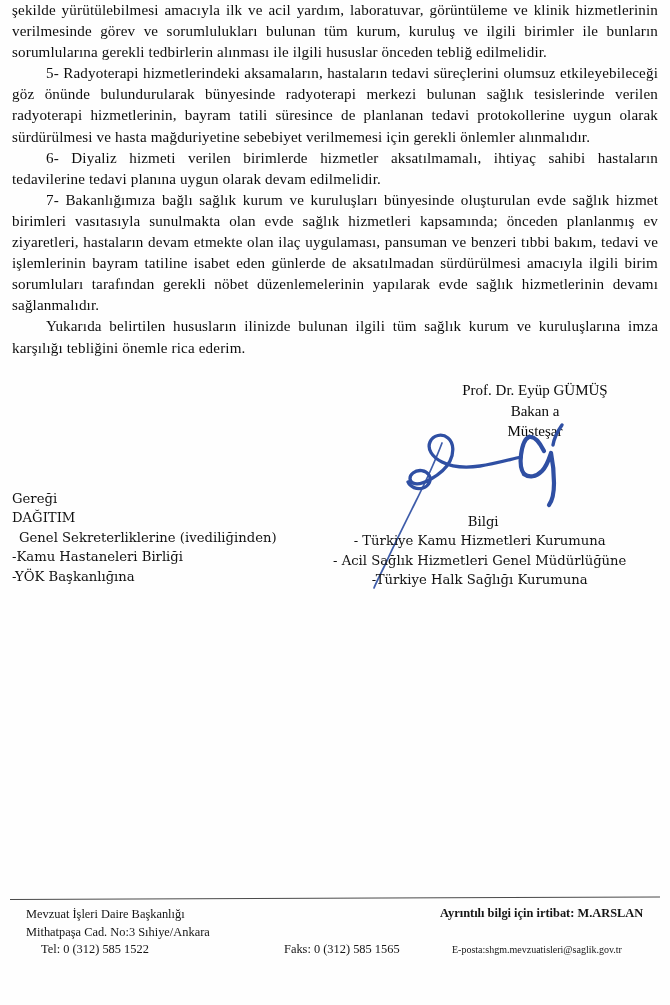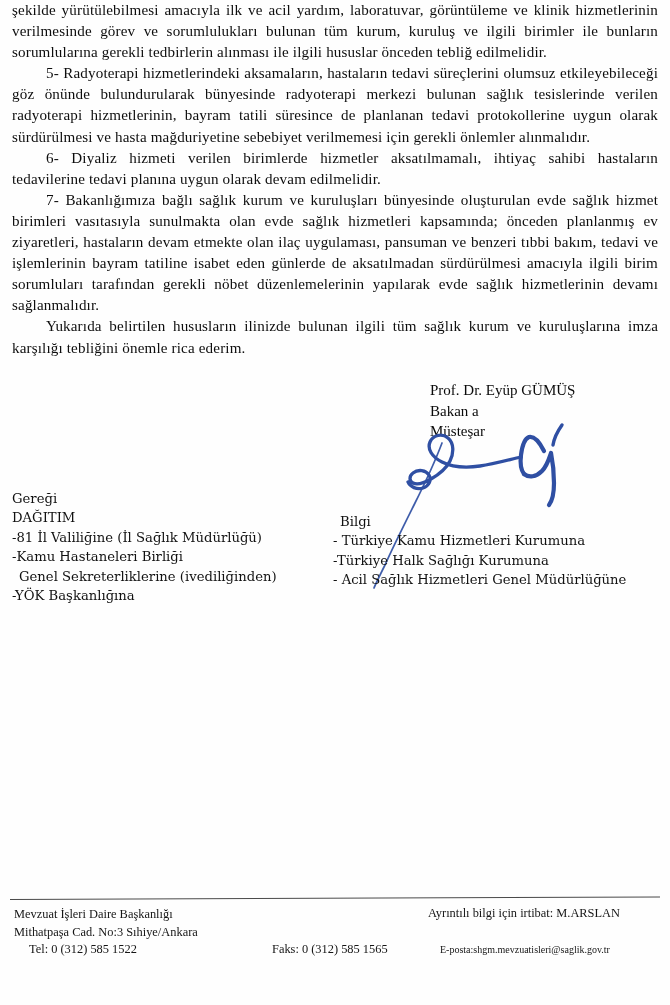--- a/index.html
+++ b/index.html
@@ -42,20 +42,21 @@
     letter-spacing: 0.01em;
   }
   .para.no-indent { text-indent: 0; }
 
   
   .sig-block {
     position: absolute;
     left: 430px;
     top: 380px;
     width: 210px;
+    text-align: center;
     font-size: 15px;
     line-height: 20.5px;
   }
   .sig-name { white-space: nowrap; }
   .sig-role1 {}
   .sig-role2 {}
 
   .signature-ink {
     position: absolute;
     left: 330px;
@@ -68,50 +69,50 @@
   
   .dist {
     position: absolute;
     font-family: "DejaVu Serif", "Liberation Serif", serif;
     font-size: 13.2px;
     line-height: 19.4px;
     color: #111111;
     white-space: nowrap;
   }
   .dist-left { left: 12px; top: 489px; }
-  .dist-right { left: 333px; top: 512px; }
+  .dist-right { left: 333px; top: 512px; text-align: center; }
   .dist .heading { }
   .dist .row { }
   .dist .indented { padding-left: 7px; }
 
   
   .footer-rule {
     position: absolute;
     left: 10px;
     top: 899px;
     width: 650px;
     height: 0;
     border-top: 1.3px solid #4a4a4a;
     transform: rotate(-0.22deg);
     transform-origin: left center;
   }
   .footer {
     position: absolute;
-    left: 0;
+    left: 12px;
     top: 903px;
     width: 613px;
     height: 60px;
     font-size: 12.4px;
     line-height: 17.5px;
     color: #151515;
   }
   .footer .f-left  { position: absolute; left: 14px;  top: 3px;  }
   .footer .f-tel   { position: absolute; left: 29px;  top: 38px; text-align: center; }
   .footer .f-faks  { position: absolute; left: 272px; top: 38px; }
-  .footer .f-contact { position: absolute; left: 428px; top: 2px; }
+  .footer .f-contact { position: absolute; left: 428px; top: 2px; font-weight: bold; }
   .footer .f-mail  { position: absolute; left: 440px; top: 38px; font-size: 10px; }
 
   .nowrap { white-space: nowrap; }
 </style>
 </head>
 <body>
 
 <div class="page">
 
   <div class="body-text">
@@ -144,31 +145,30 @@
                C 87 95, 80 92, 78 87" stroke-width="3.3"></path>
 
       <path d="M112 48 C 106 64, 96 86, 85 108 C 74 130, 63 152, 55 170
                C 50 180, 46 188, 44 193" stroke-width="1.7" stroke-opacity="0.92"></path>
     </g>
   </svg>
 
   <div class="dist dist-left">
     <div class="row">Gereği</div>
     <div class="row heading">DAĞITIM</div>
-    <div class="row">-81 İl Valiliğine (İl Sağlık Müdürlüğü)</div>
+    <div class="row indented">Genel Sekreterliklerine (ivediliğinden)</div>
     <div class="row">-Kamu Hastaneleri Birliği</div>
-    <div class="row indented">Genel Sekreterliklerine (ivediliğinden)</div>
     <div class="row">-YÖK Başkanlığına</div>
   </div>
 
   <div class="dist dist-right">
     <div class="row heading indented">Bilgi</div>
     <div class="row">- Türkiye Kamu Hizmetleri Kurumuna</div>
+    <div class="row">- Acil Sağlık Hizmetleri Genel Müdürlüğüne</div>
     <div class="row">-Türkiye Halk Sağlığı Kurumuna</div>
-    <div class="row">- Acil Sağlık Hizmetleri Genel Müdürlüğüne</div>
   </div>
 
   <div class="footer-rule"></div>
 
   <div class="footer">
     <div class="f-left">
       <div class="nowrap">Mevzuat İşleri Daire Başkanlığı</div>
       <div class="nowrap">Mithatpaşa Cad. No:3 Sıhiye/Ankara</div>
     </div>
     <div class="f-tel nowrap">Tel: 0 (312) 585 1522</div>

